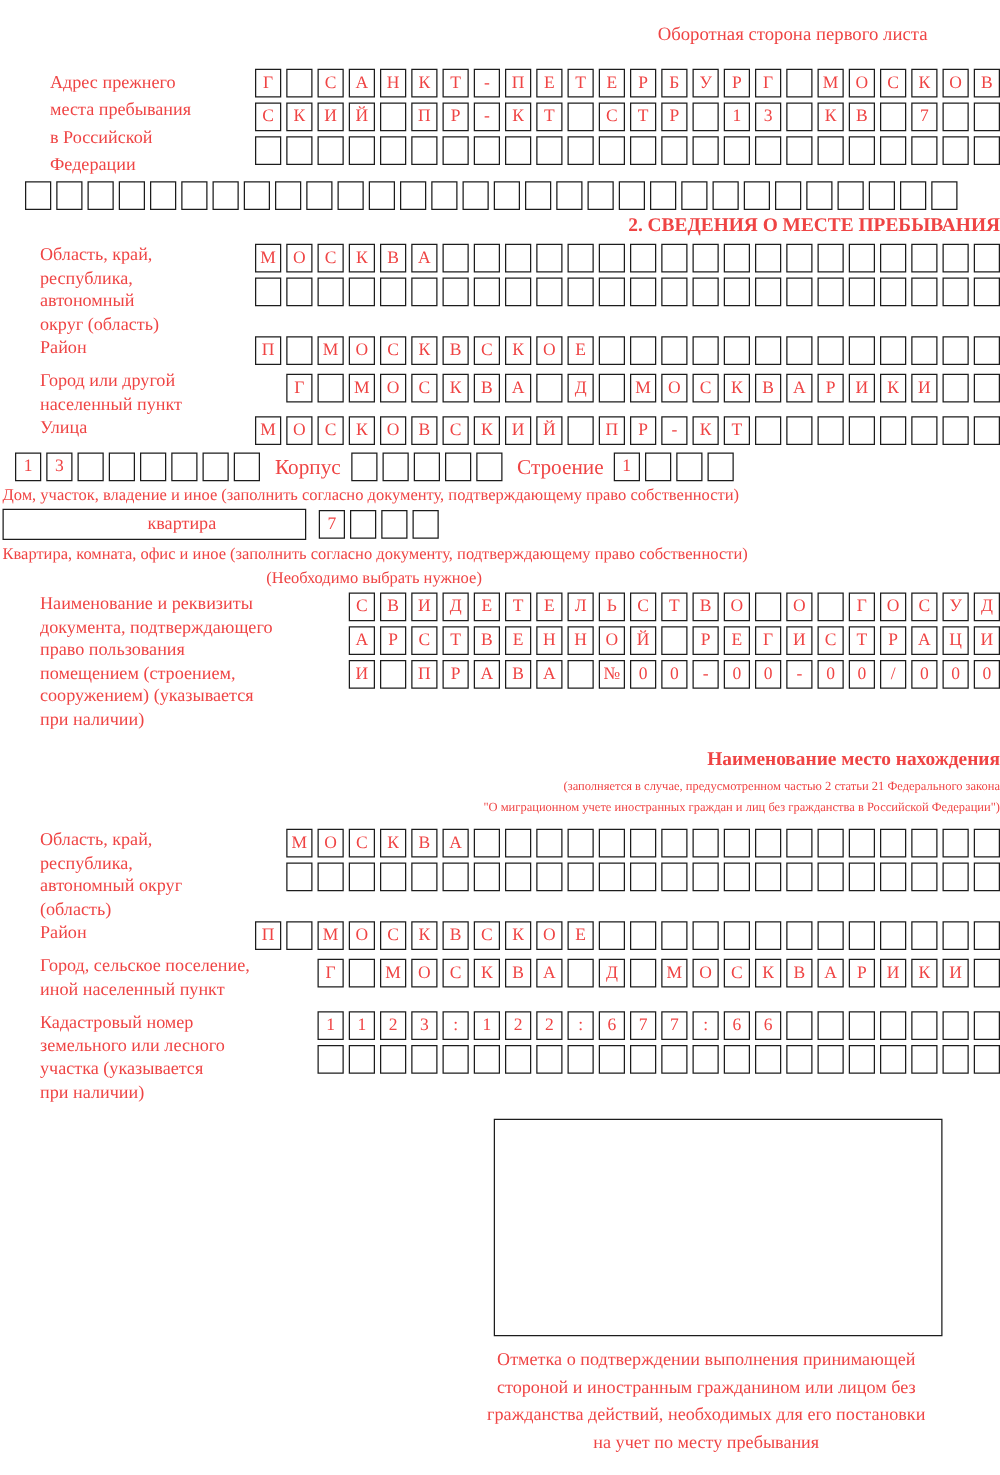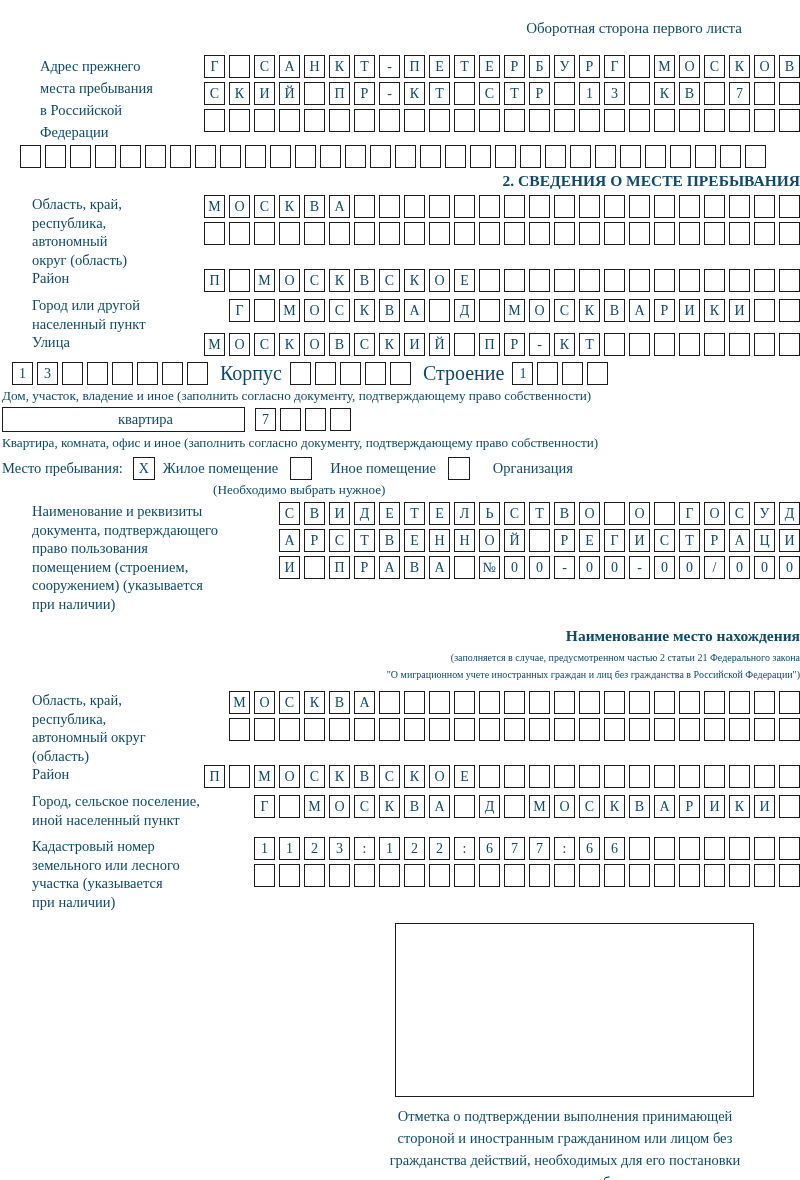--- a/index.html
+++ b/index.html
@@ -1,19 +1,19 @@
 <!DOCTYPE html>
 <html><head>
 <meta charset="utf-8">
 <style>
   * { margin:0; padding:0; box-sizing:content-box; }
   html,body { background:#ffffff; }
   .page {
     position:relative; width:800px; height:1180px; margin:0 auto;
-    background:#ffffff; color:#0c4a6e;
+    background:#ffffff; color:#ef4444;
     font-family:"Liberation Serif","DejaVu Serif",serif;
     overflow:hidden;
   }
   .corner { text-align:right; padding:20px 58px 0 0; font-size:15px; }
 
   .frow { display:flex; align-items:flex-start;justify-content:space-between; }
   .flabel { font-size:14.5px; line-height:18.5px; white-space:pre-line; flex:none; }
   .rows { flex:none; }
 
   .boxrow { display:flex; gap:4px; margin-bottom:4px; }
@@ -39,21 +39,21 @@
   .mb0 .boxrow { margin-bottom:4px; }
 
   .house-row { display:flex; align-items:center; margin:2px 0 0 2px; }
   .named-box {
     flex:none; border:1.5px solid #1c1c1c; height:23px; line-height:23px;
     text-align:center; font-size:14.5px;
   }
   .house-label { width:163px; }
   .flat-label { width:197px;padding-left:44px; }
   .house-cells { margin-left:10px; }
-  .inline-lbl { font-size:20px; margin:0 8px 0 12px; }
+  .inline-lbl { font-size:17px; margin:0 8px 0 12px; }
   .house-row .boxrow { margin-bottom:0; }
 
   .small-note { margin:3px 0 3px 2px; }
 
   .mesto-row { display:flex; align-items:center; margin:6px 0 0 2px; font-size:14.5px; }
   .cbox {
     flex:none; width:20px; height:21px; border:1.5px solid #1c1c1c;
     text-align:center; font-size:14px; line-height:21px;
   }
   .m-l10{margin-left:10px;} .m-l8{margin-left:8px;} .m-l12{margin-left:12px;}
@@ -388,29 +388,20 @@
     <div class="named-box flat-label">квартира</div>
     <div class="boxrow house-cells">
         <span class="box">7</span>
         <span class="box"></span>
         <span class="box"></span>
         <span class="box"></span>
       </div>
   </div>
   <div class="caption small-note">Квартира, комната, офис и иное (заполнить согласно документу, подтверждающему право собственности)</div>
 
-  <div class="mesto-row">
-    <span>Место пребывания:</span>
-    <span class="cbox m-l10">X</span>
-    <span class="m-l8">Жилое помещение</span>
-    <span class="cbox m-l12"></span>
-    <span class="m-l18">Иное помещение</span>
-    <span class="cbox m-l12"></span>
-    <span class="m-l23">Организация</span>
-  </div>
   <div class="caption choose-note">(Необходимо выбрать нужное)</div>
 
   <div class="sec2 doc-block">
     <div class="frow">
       <div class="flabel">Наименование и реквизиты
 документа, подтверждающего
 право пользования
 помещением (строением,
 сооружением) (указывается
 при наличии)</div>

